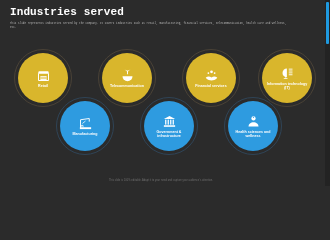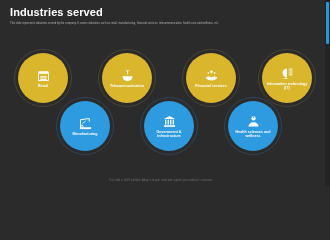--- a/index.html
+++ b/index.html
@@ -22,20 +22,21 @@
     background: #2b2b2b;
   }
 
   
   .header {
     position: absolute;
     left: 0; top: 0;
     width: 298px;
     padding: 6px 10px 0 10px;
     box-sizing: border-box;
+    font-family: Liberation Mono, monospace;
   }
   .title {
     font-size: 11px;
     font-weight: bold;
     letter-spacing: 0.1px;
     color: #ffffff;
     line-height: 13px;
     margin: 0;
   }
   .subtitle {

